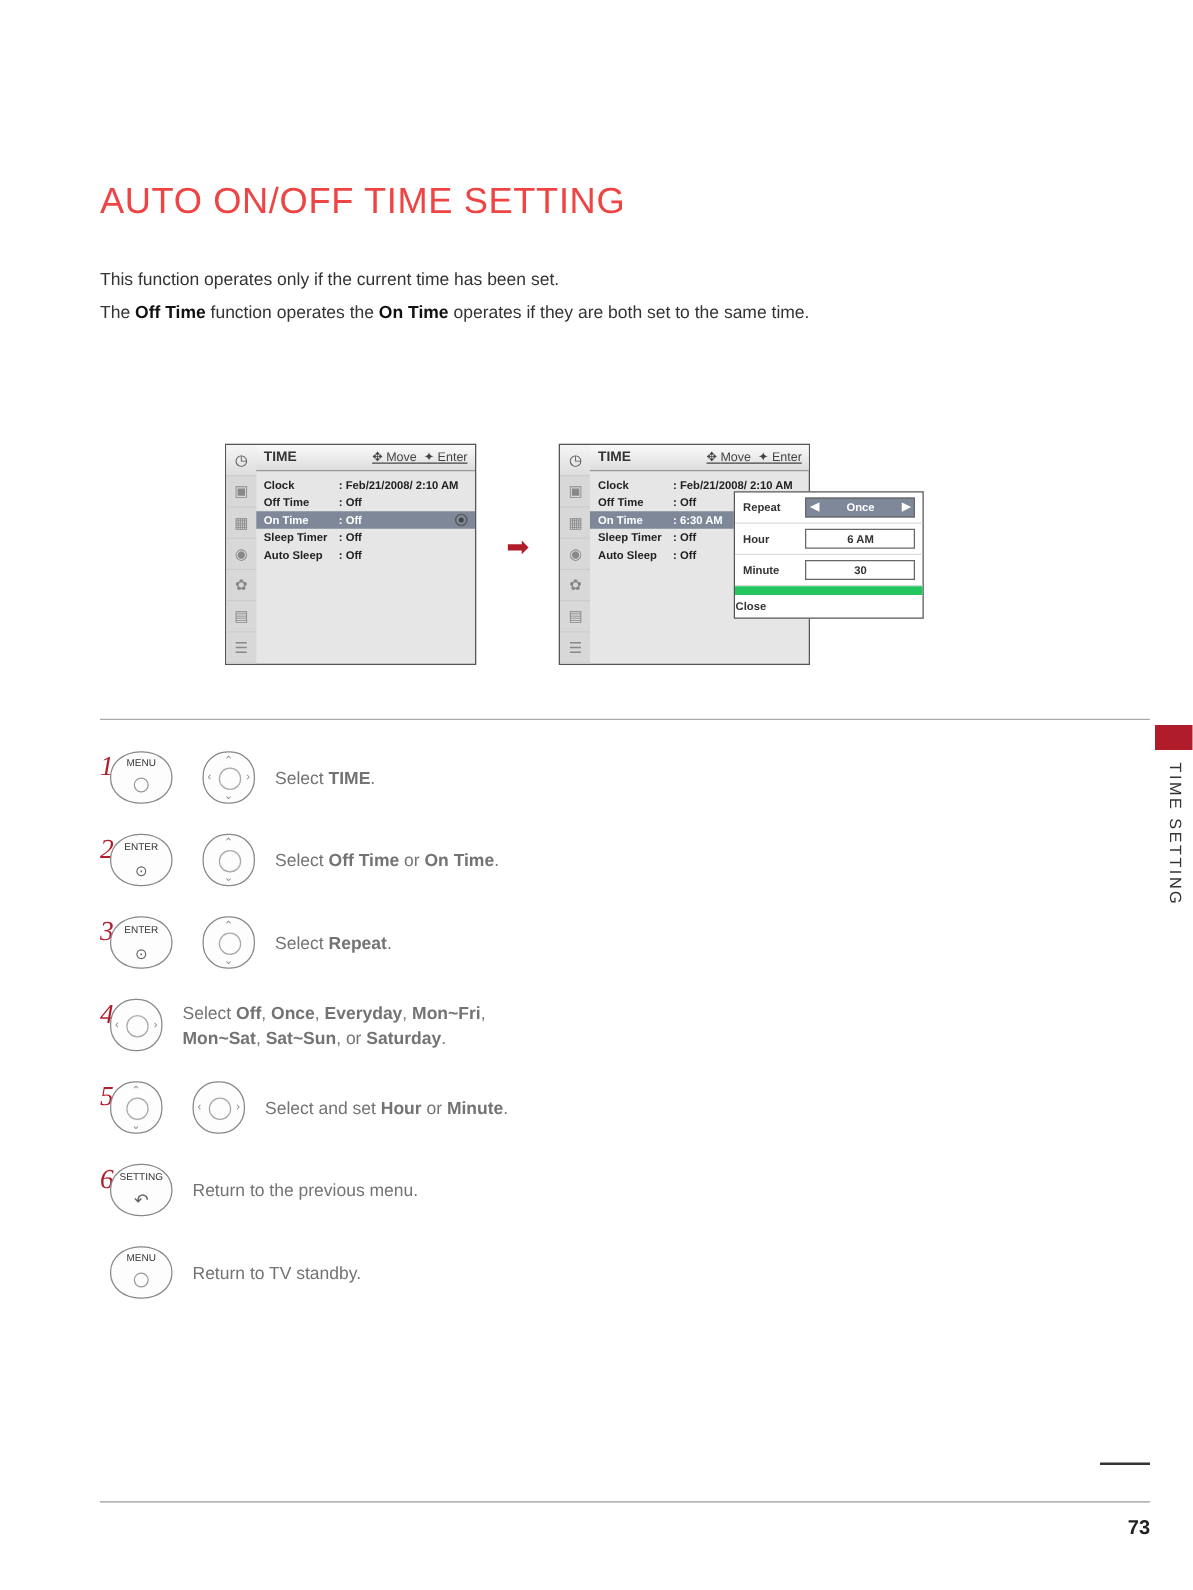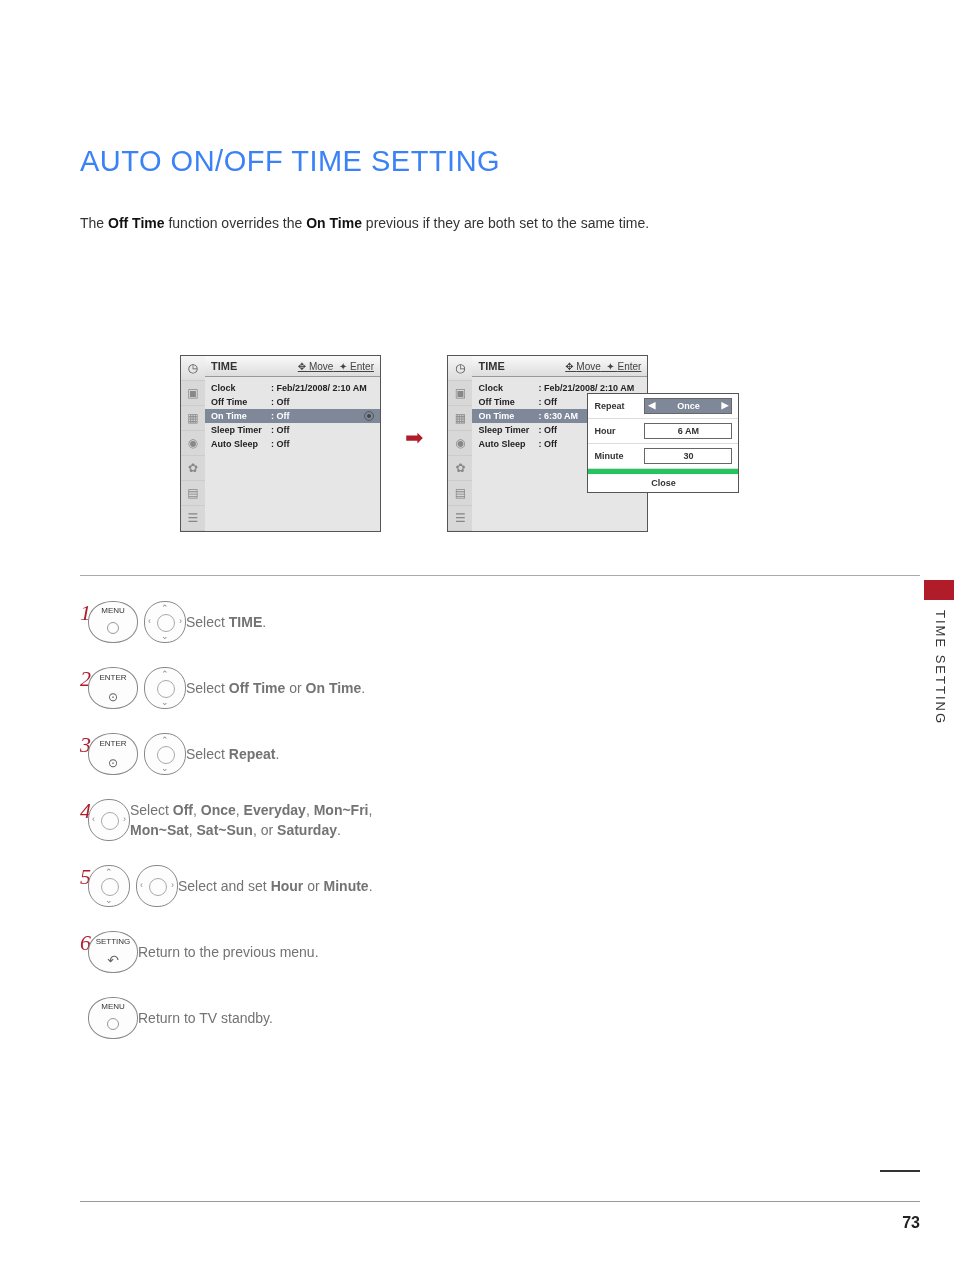--- a/index.html
+++ b/index.html
@@ -16,21 +16,21 @@
     position: relative;
     width: 954px;
     height: 1272px;
   }
   .title {
     position: absolute;
     left: 80px;
     top: 145px;
     font-size: 29px;
     font-weight: 500;
-    color: #3b82f6;
+    color: #ef4444;
     letter-spacing: 0.5px;
     font-family: 'Trebuchet MS', Arial, sans-serif;
   }
   .intro {
     position: absolute;
     left: 80px;
     top: 210px;
     font-size: 14px;
     line-height: 26px;
     color: #333;
@@ -145,24 +145,23 @@
     font-weight: bold;
     position: relative;
   }
   .pval.sel { background: #7f8899; color:#fff; }
   .pval .tri-l, .pval .tri-r {
     position:absolute; top:1px; font-size:9px;
   }
   .pval .tri-l{ left:3px; }
   .pval .tri-r{ right:3px; }
   .popover-close {
-    text-align: center;
     font-weight: bold;
     padding: 4px 0;
-    border-top: 5px solid #22c55e;
+    border-top: 7px solid #22c55e;
   }
   .hr {
     position: absolute;
     left: 80px;
     right: 34px;
     top: 575px;
     border-top: 1px solid #aaa;
   }
 
   
@@ -182,22 +181,22 @@
     font-size: 22px;
     font-style: italic;
     color: #b11c2a;
     font-family: 'Times New Roman', serif;
     width: 14px;
     margin-right: -6px;
     align-self: flex-start;
   }
   .btns {
     display: flex;
-    gap: 6px;
-    margin-right: 0;
+    gap: 24px;
+    margin-right: 16px;
   }
   .rbtn {
     width: 40px;
     height: 40px;
     border: 1.5px solid #888;
     border-radius: 20px / 20px;
     position: relative;
     background: #fdfdfd;
     display:flex; align-items:center; justify-content:center;
   }
@@ -287,22 +286,23 @@
   }
 </style>
 </head>
 <body>
 
 <div class="page">
 
   <div class="title">AUTO ON/OFF TIME SETTING</div>
 
   <div class="intro">
+    <div><span>This function operates only if the current time has been set.</span></div>
     <div>
-      <span>The </span><b>Off Time</b><span> function overrides the </span><b>On Time</b><span> previous if they are both set to the same time.</span>
+      <span>The </span><b>Off Time</b><span> function operates the </span><b>On Time</b><span> operates if they are both set to the same time.</span>
     </div>
   </div>
 
   <div class="osd-area">
 
     <div class="osd">
       <div class="osd-sidebar">
         <div class="sb-icon active">◷</div>
         <div class="sb-icon">▣</div>
         <div class="sb-icon">▦</div>

